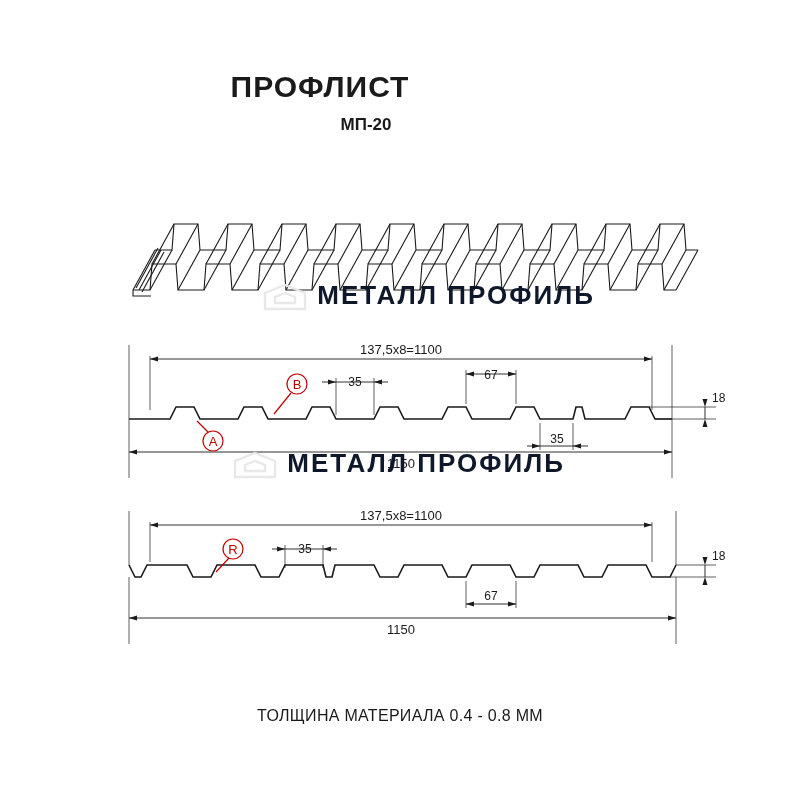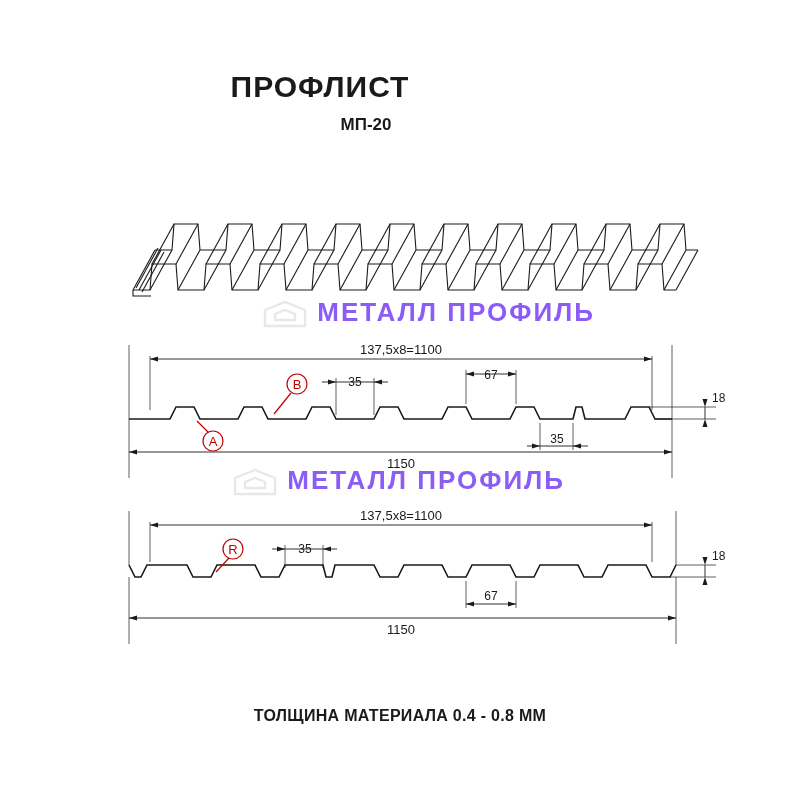--- a/index.html
+++ b/index.html
@@ -38,33 +38,32 @@
     text-align: center;
     font-size: 17px;
     font-weight: bold;
   }
   .footer-note {
     position: absolute;
     left: 0; top: 707px;
     width: 800px;
     text-align: center;
     font-size: 16px;
-    font-weight: bold;
+    font-weight: normal;
     letter-spacing: 0.3px;
   }
   
   .wm {
     position: absolute;
-    color: #8b5cf6;
+    color: #0f172a;
     font-size: 26px;
     font-weight: bold;
     letter-spacing: 2px;
     white-space: nowrap;
     user-select: none;
-    margin-top: 17px;
   }
   .wm .mark {
     display: inline-block;
     vertical-align: middle;
   }
   .wm-1 { left: 262px; top: 280px; }
   .wm-2 { left: 232px; top: 448px; }
   svg { display: block; }
   text {
     font-family: "Liberation Sans", sans-serif;

